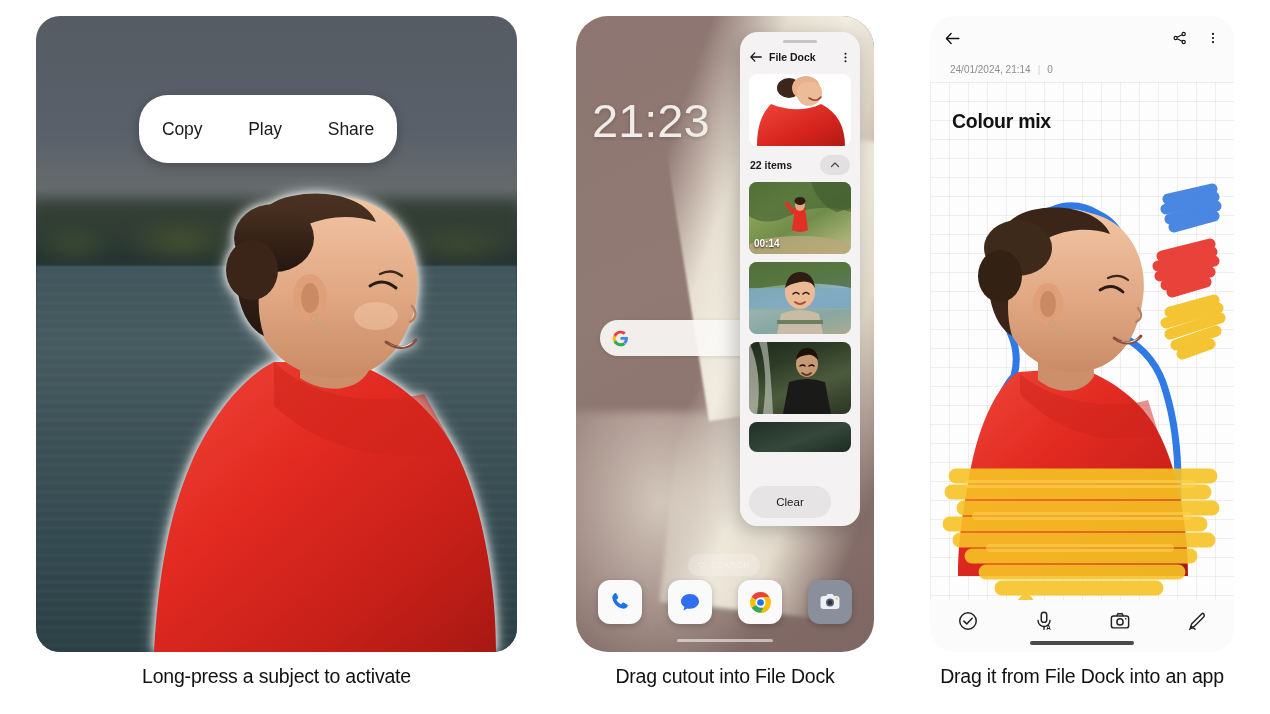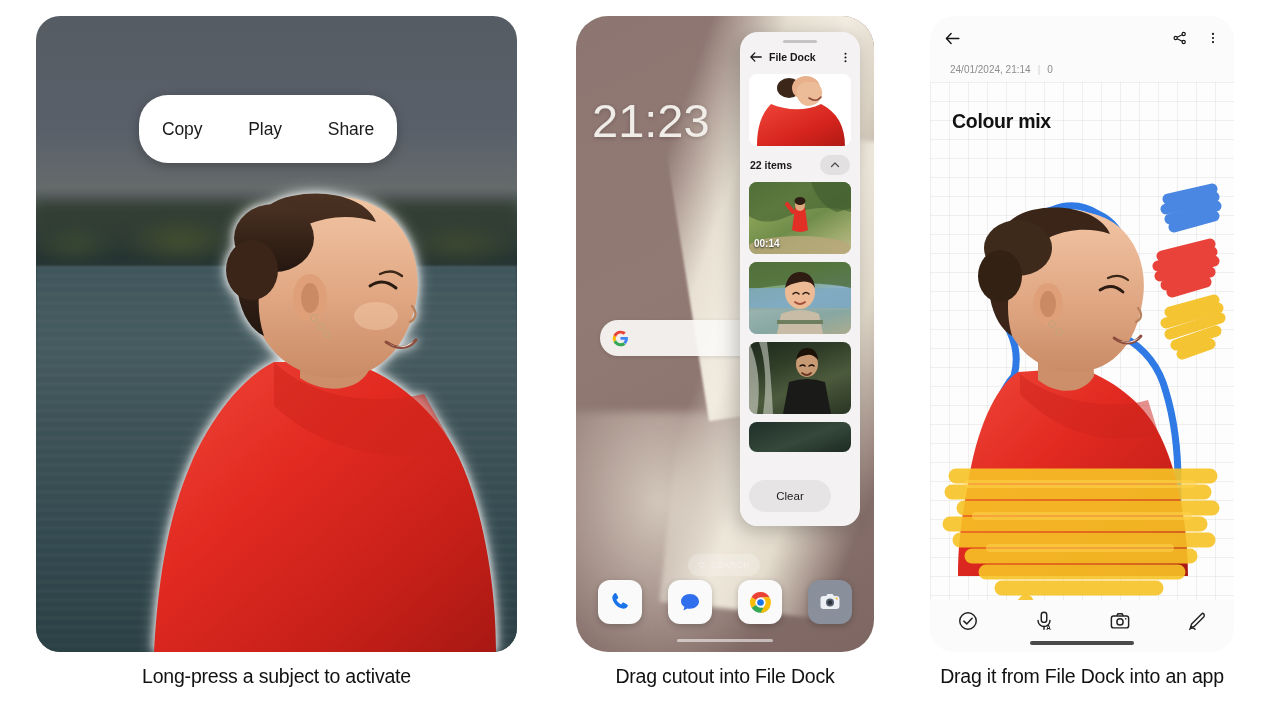--- a/index.html
+++ b/index.html
@@ -163,21 +163,21 @@
   }
   #fd .itemsrow { display:flex; align-items:center; justify-content:space-between;
                   padding: 9px 10px 7px 10px; }
   #fd .itemsrow .n { font-size: 10.5px; font-weight:bold; color:#191919; }
   #fd .chev { width: 30px; height: 20px; border-radius: 10px; background:#e2e0e0;
               display:flex; align-items:center; justify-content:center; }
   #fd .thumbs { padding: 0 9px; display:flex; flex-direction:column; gap: 8px; }
   #fd .th { height: 72px; border-radius: 8px; position:relative; overflow:hidden; }
   #fd .dur { position:absolute; left:5px; bottom:5px; font-size:10px; color:#fff;
              font-weight:bold; text-shadow:0 1px 2px rgba(0,0,0,.8); }
-  #fd .clearwrap { position:absolute; left:0; bottom:0; width:100px; padding: 10px 9px 14px;
+  #fd .clearwrap { position:absolute; left:0; bottom:0; width:100px; padding: 10px 9px 8px;
                    background: linear-gradient(to bottom, rgba(244,242,242,0) 0%, #f4f2f2 38%); }
   #fd .clear { height: 32px; border-radius: 16px; background:#e6e4e4;
                display:flex; align-items:center; justify-content:center;
                font-size: 11.5px; color:#1c1c1c; border:none; width:100%;
                font-family:inherit; cursor:pointer; }
 
   
   #p3 { left: 930px; top: 16px; width: 304px; height: 636px; background:#ffffff; }
   #p3 .topbar { height: 44px; display:flex; align-items:center;
                 padding: 0 14px; justify-content:space-between; background:#fbfbfb; }

